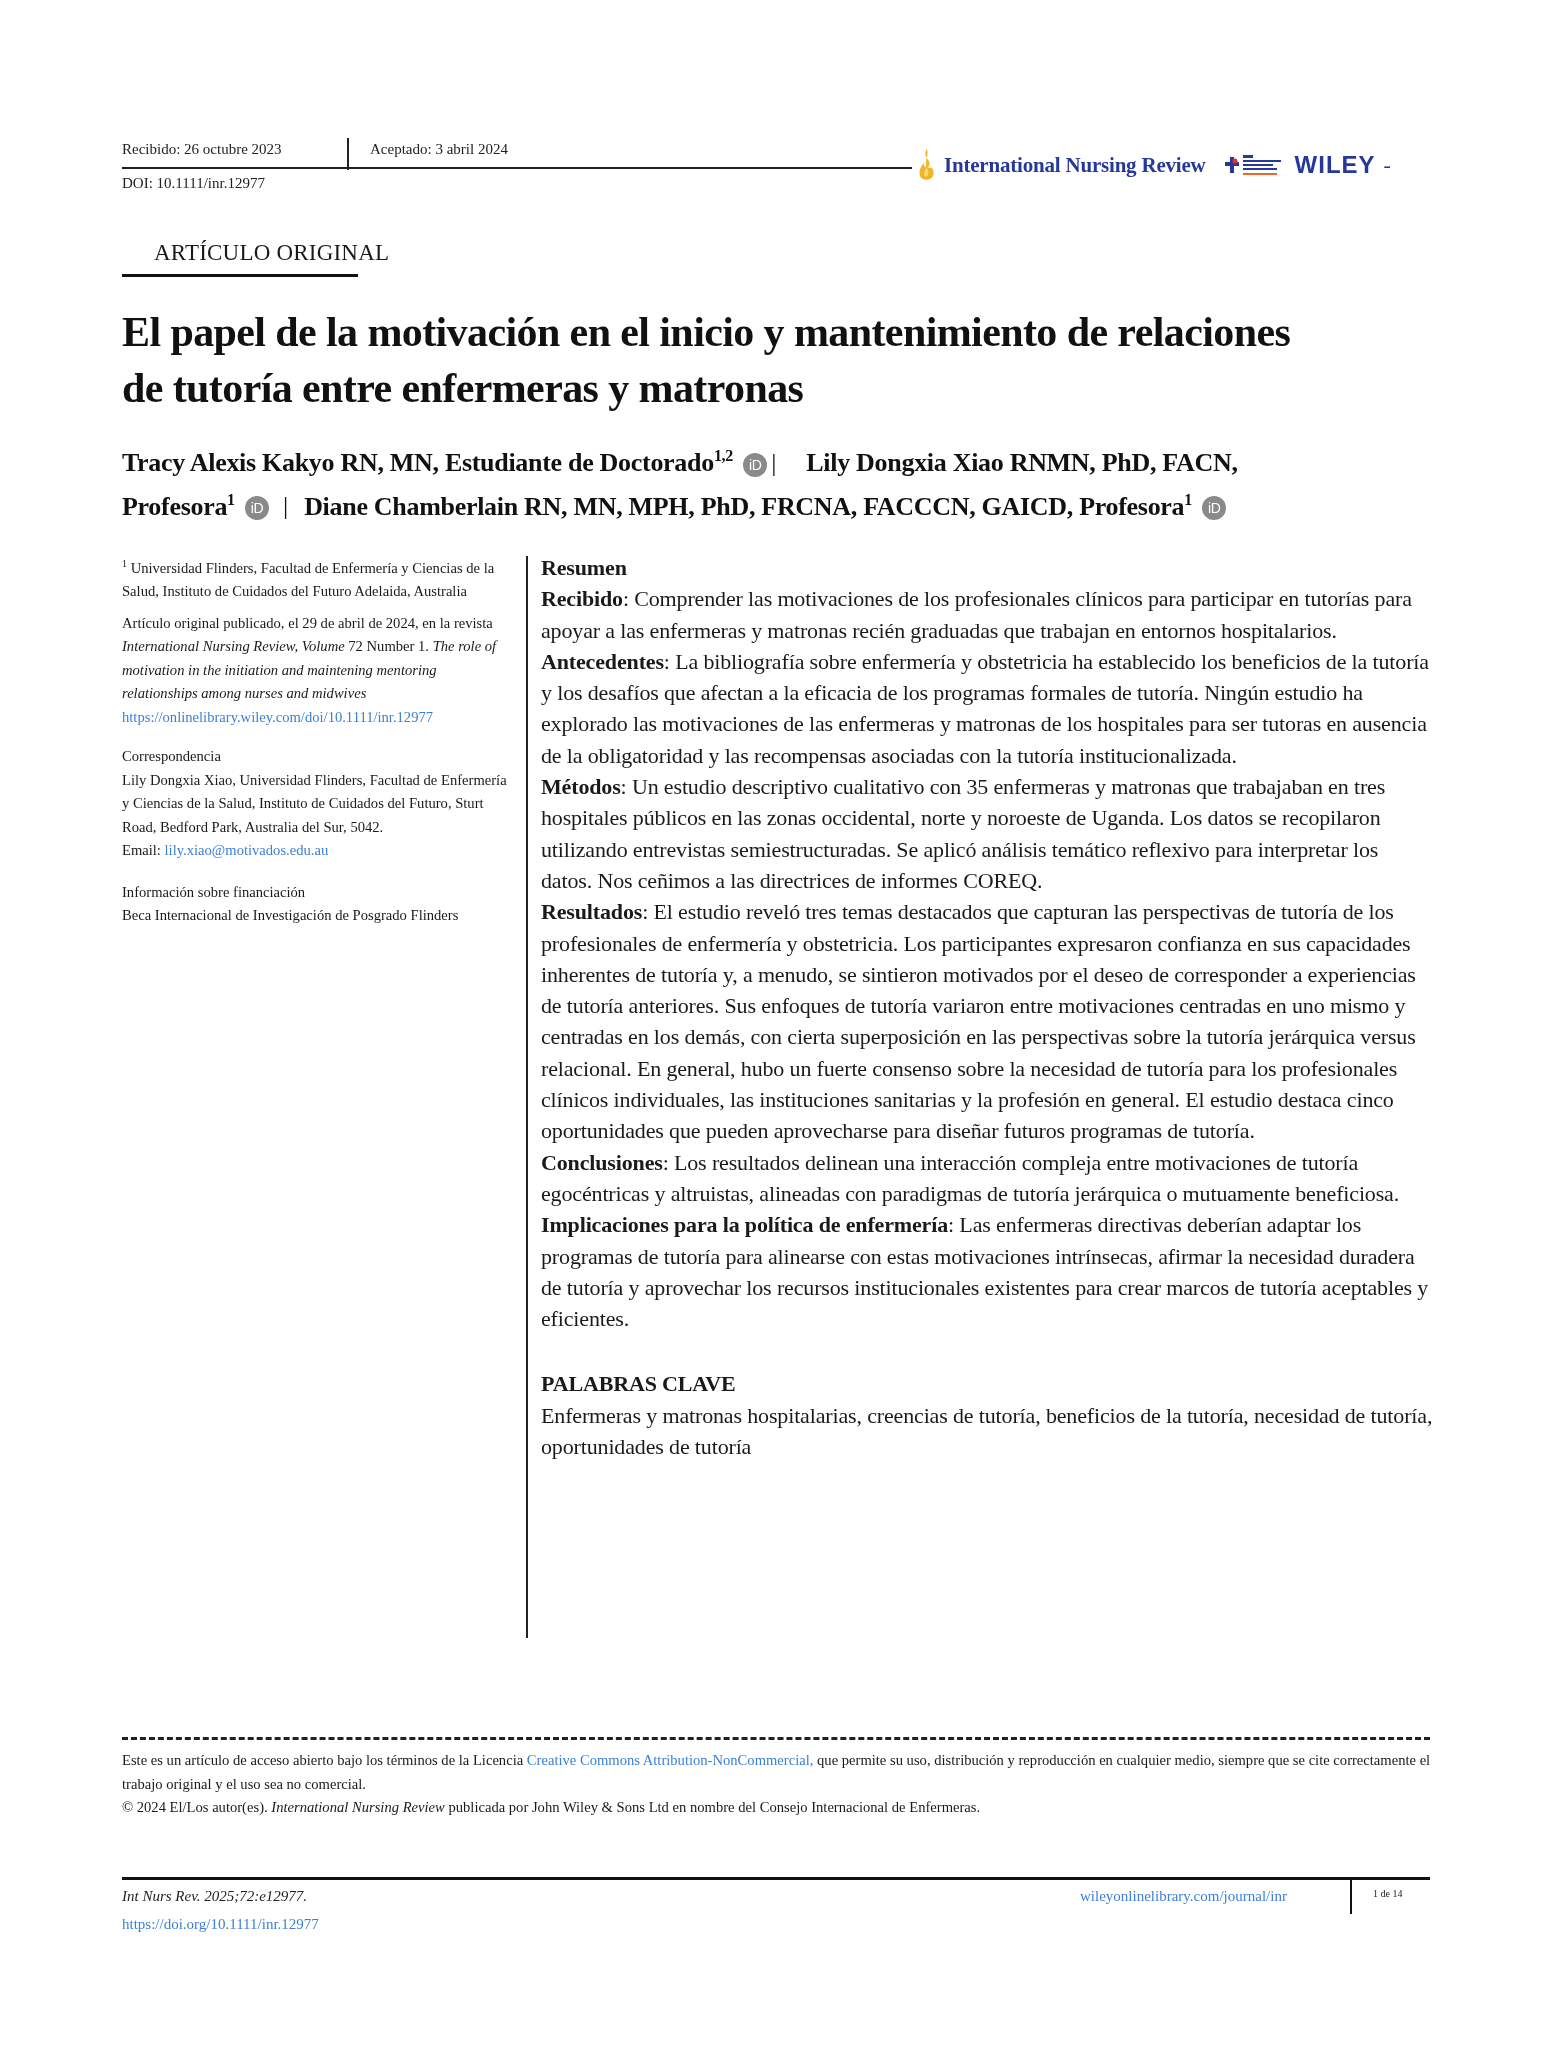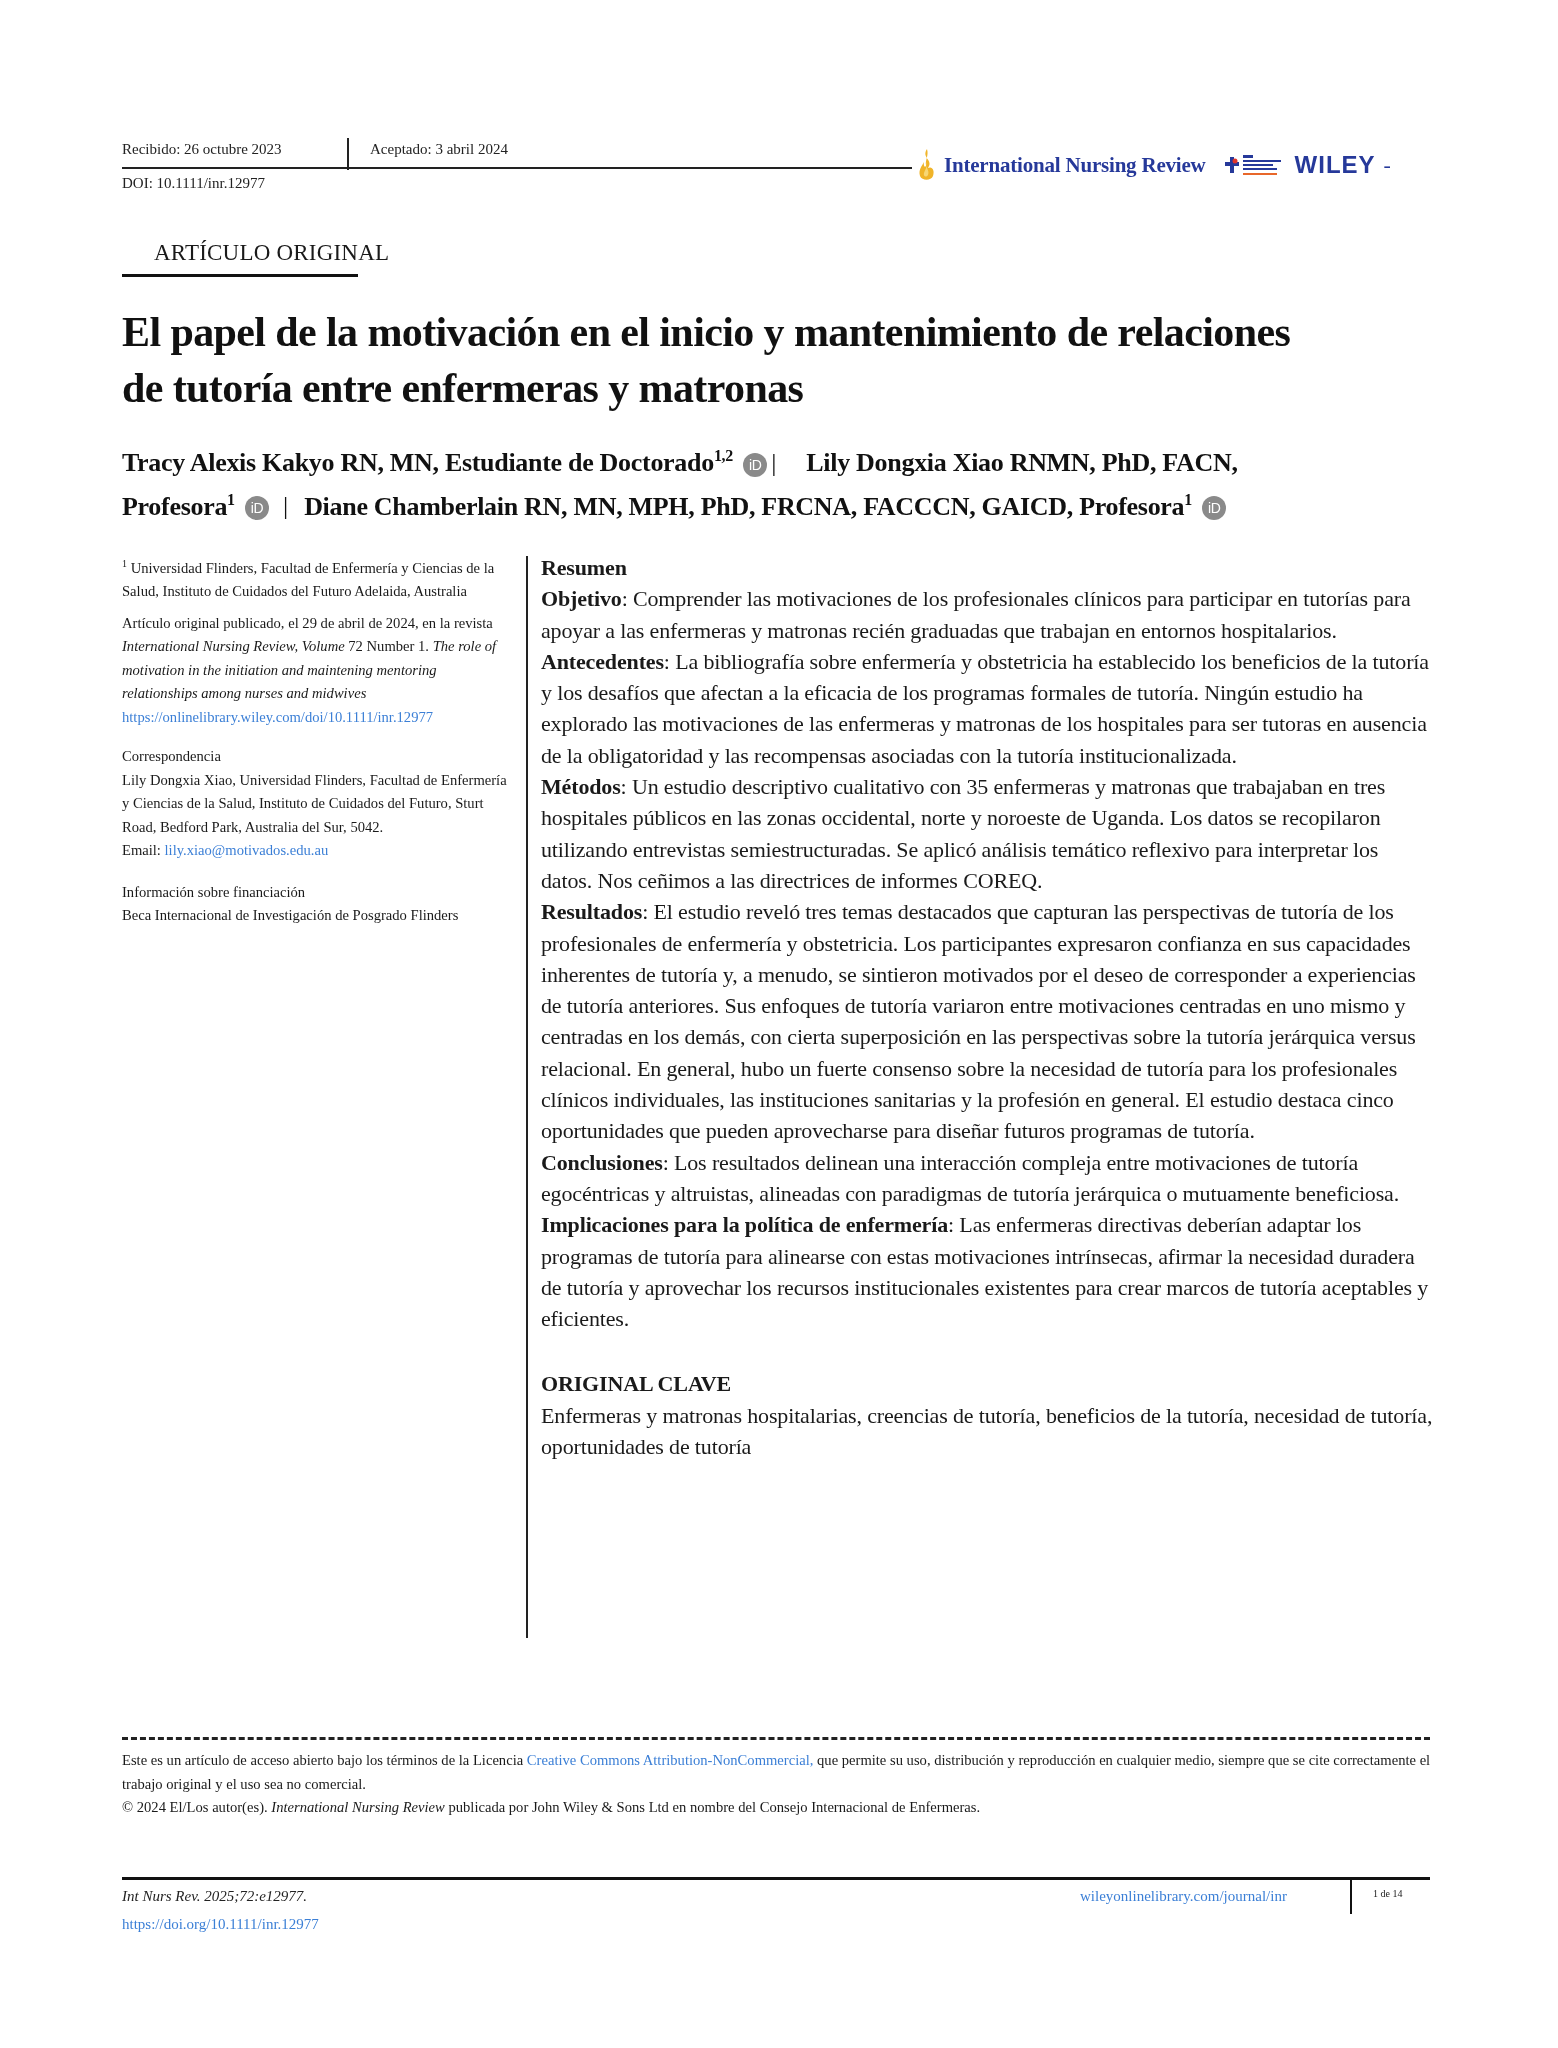--- a/index.html
+++ b/index.html
@@ -124,27 +124,27 @@
   <p>
     <span>Información sobre financiación</span><br>
     <span>Beca Internacional de Investigación de Posgrado Flinders</span>
   </p>
 </div>
 
 <div class="vline"></div>
 
 <div class="abstract">
   <p class="head">Resumen</p>
-  <p><b>Objetivo</b><span>: Comprender las motivaciones de los profesionales clínicos para participar en tutorías para apoyar a las enfermeras y matronas recién graduadas que trabajan en entornos hospitalarios.</span></p>
+  <p><b>Recibido</b><span>: Comprender las motivaciones de los profesionales clínicos para participar en tutorías para apoyar a las enfermeras y matronas recién graduadas que trabajan en entornos hospitalarios.</span></p>
   <p><b>Antecedentes</b><span>: La bibliografía sobre enfermería y obstetricia ha establecido los beneficios de la tutoría y los desafíos que afectan a la eficacia de los programas formales de tutoría. Ningún estudio ha explorado las motivaciones de las enfermeras y matronas de los hospitales para ser tutoras en ausencia de la obligatoridad y las recompensas asociadas con la tutoría institucionalizada.</span></p>
   <p><b>Métodos</b><span>: Un estudio descriptivo cualitativo con 35 enfermeras y matronas que trabajaban en tres hospitales públicos en las zonas occidental, norte y noroeste de Uganda. Los datos se recopilaron utilizando entrevistas semiestructuradas. Se aplicó análisis temático reflexivo para interpretar los datos. Nos ceñimos a las directrices de informes COREQ.</span></p>
   <p><b>Resultados</b><span>: El estudio reveló tres temas destacados que capturan las perspectivas de tutoría de los profesionales de enfermería y obstetricia. Los participantes expresaron confianza en sus capacidades inherentes de tutoría y, a menudo, se sintieron motivados por el deseo de corresponder a experiencias de tutoría anteriores. Sus enfoques de tutoría variaron entre motivaciones centradas en uno mismo y centradas en los demás, con cierta superposición en las perspectivas sobre la tutoría jerárquica versus relacional. En general, hubo un fuerte consenso sobre la necesidad de tutoría para los profesionales clínicos individuales, las instituciones sanitarias y la profesión en general. El estudio destaca cinco oportunidades que pueden aprovecharse para diseñar futuros programas de tutoría.</span></p>
   <p><b>Conclusiones</b><span>: Los resultados delinean una interacción compleja entre motivaciones de tutoría egocéntricas y altruistas, alineadas con paradigmas de tutoría jerárquica o mutuamente beneficiosa.</span></p>
   <p><b>Implicaciones para la política de enfermería</b><span>: Las enfermeras directivas deberían adaptar los programas de tutoría para alinearse con estas motivaciones intrínsecas, afirmar la necesidad duradera de tutoría y aprovechar los recursos institucionales existentes para crear marcos de tutoría aceptables y eficientes.</span></p>
-  <p class="kw-title">ORIGINAL CLAVE</p>
+  <p class="kw-title">PALABRAS CLAVE</p>
   <p>Enfermeras y matronas hospitalarias, creencias de tutoría, beneficios de la tutoría, necesidad de tutoría, oportunidades de tutoría</p>
 </div>
 
 <div class="dashed"></div>
 <div class="license">
   <p>
     <span>Este es un artículo de acceso abierto bajo los términos de la Licencia </span><a class="link">Creative Commons Attribution-NonCommercial,</a><span> que permite su uso, distribución y reproducción en cualquier medio, siempre que se cite correctamente el trabajo original y el uso sea no comercial.</span>
   </p>
   <p>
     <span>© 2024 El/Los autor(es). </span><i>International Nursing Review</i><span> publicada por John Wiley &amp; Sons Ltd en nombre del Consejo Internacional de Enfermeras.</span>

